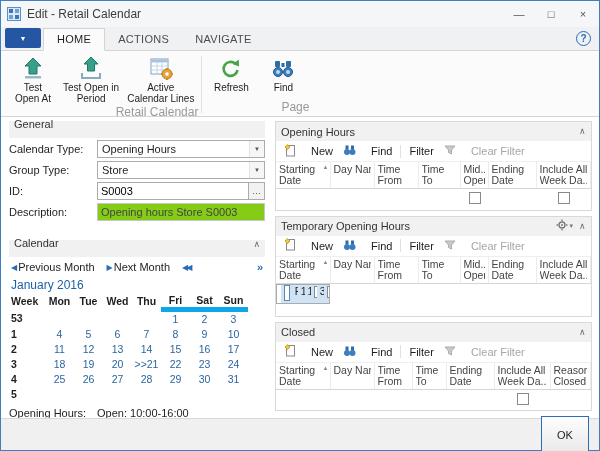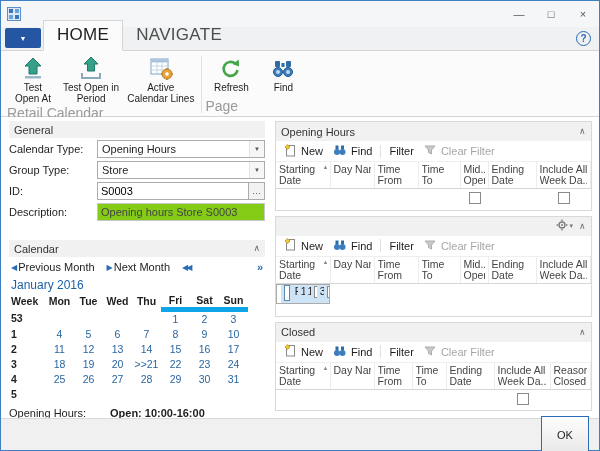--- a/index.html
+++ b/index.html
@@ -11,42 +11,42 @@
   .titlebar { height:26px; background:#f5f6f7; display:flex; align-items:center; padding-left:6px; flex:0 0 auto; }
   .title-icon { display:flex; }
   .title-text { margin-left:6px; font-size:12px; color:#3c3c3c; }
   .win-controls { margin-left:auto; display:flex; height:100%; }
   .win-btn { width:32px; display:flex; align-items:center; justify-content:center; color:#555; font-size:11px; cursor:default; }
 
   
   .tabrow { height:24px; background:#f0f1f2; display:flex; align-items:flex-end; flex:0 0 auto; border-bottom:1px solid #d4d4d4; }
   .app-btn { width:36px; height:20px; background:#2456a4; color:#fff; display:flex; align-items:center; justify-content:center;
              margin:0 2px 2px 4px; font-size:7px; border-radius:2px; }
-  .tab { padding:4px 13px 5px 13px; color:#4d4d4d; font-size:17px; letter-spacing:.3px; }
+  .tab { padding:4px 13px 5px 13px; color:#4d4d4d; font-size:11px; letter-spacing:.3px; }
   .tab.active { background:#fbfbfc; border:1px solid #d4d4d4; border-bottom:1px solid #fbfbfc; margin-bottom:-1px; color:#1e1e1e; }
   .help-btn { margin-left:auto; margin-right:8px; margin-bottom:4px; width:15px; height:15px; border:1px solid #2a6cb5; border-radius:50%;
               color:#2a6cb5; font-weight:bold; font-size:10px; display:flex; align-items:center; justify-content:center; }
 
   
   .ribbon { height:66px; background:#fbfbfc; border-bottom:1px solid #d4d4d4; display:flex; padding:2px 4px 0 6px; flex:0 0 auto; }
   .rgroup { display:flex; flex-direction:column; }
   .rbtns { display:flex; flex:1; }
   .rbtn { min-width:52px; padding:1px 4px 0 4px; display:flex; flex-direction:column; align-items:center; }
   .rbtn .ic { height:27px; display:flex; align-items:flex-end; justify-content:center; }
   .rbtn .lbl { font-size:10px; line-height:11px; text-align:center; color:#1e1e1e; margin-top:1px; }
   .rbtn .lbl span { display:block; }
-  .rgroup-label { text-align:left; font-size:14px; color:#9a9a9a; padding:1px 0 2px 0; }
+  .rgroup-label { text-align:right; font-size:12px; color:#9a9a9a; padding:1px 0 2px 0; }
   .rsep { width:1px; background:#e2e2e2; margin:3px 3px; }
 
   
   .main { flex:1; display:flex; background:#fff; overflow:hidden; }
   .left { width:268px; padding:4px 4px 0 8px; flex:0 0 auto; }
   .right { flex:1; padding:4px 8px 0 6px; display:flex; flex-direction:column; }
 
-  .sechdr { height:17px; background:#f1f1f1; display:flex; align-items:center; padding:0 5px; color:#333; margin-bottom:2px; }
+  .sechdr { height:17px; background:#f1f1f1; display:flex; align-items:flex-end; padding:8px 5px; color:#333; margin-bottom:2px; }
   .chev { margin-left:auto; color:#6f6f6f; font-size:9px; line-height:9px; }
 
   .frow { display:flex; align-items:center; height:18px; margin-bottom:3px; }
   .flabel { width:88px; color:#1e1e1e; flex:0 0 auto; }
   .fctl { flex:1; display:flex; height:18px; }
   .sel { flex:1; border:1px solid #ababab; background:#fff; display:flex; align-items:center; padding-left:4px; }
   .selarrow { margin-left:auto; width:15px; align-self:stretch; display:flex; align-items:center; justify-content:center;
               font-size:6px; color:#555; border-left:1px solid #e4e4e4; background:#f6f6f6; }
   .txt { flex:1; height:18px; border:1px solid #ababab; font:inherit; padding:0 3px; min-width:0; }
   .assist { width:16px; border:1px solid #ababab; border-left:none; background:#f2f2f2; display:flex; align-items:center; justify-content:center;
@@ -60,31 +60,31 @@
 
   .month { color:#1b61a8; font-size:12px; padding:3px 2px 1px 2px; height:16px; }
 
   table.cal { border-collapse:collapse; margin-left:2px; margin-top:2px; }
   .cal th { font-weight:bold; color:#1e1e1e; width:29px; text-align:center; padding:1px 0; font-size:10.5px; }
   .cal th.wkh { width:34px; text-align:left; }
   .cal th.we { border-bottom:5px solid #0ea5e9; }
   .cal td { text-align:center; padding:1px 0; font-size:10.5px; line-height:13px; color:#2a66a0; }
   .cal td.wk { font-weight:bold; color:#1e1e1e; text-align:left; }
 
-  .hline { display:flex; margin-top:5px; height:14px;gap:13px; }
+  .hline { display:flex; margin-top:5px; height:14px; }
   .hlabel { width:88px; color:#1e1e1e; }
-  .hval { font-weight:bold; }
+  .hval { font-weight:normal; }
 
   
   .panel { border:1px solid #d9d9d9; background:#fff; margin-bottom:5px; }
   .phead { height:19px; background:#f1f1f1; display:flex; align-items:center; padding:0 5px; color:#333; }
   .phead .gear { margin-left:auto; display:flex; align-items:center; gap:1px; }
   .phead .gear + .chev { margin-left:6px; }
   .ptools { height:21px; display:flex; align-items:center; padding:0 4px; gap:2px; border-bottom:1px solid #efefef; }
-  .tool { display:flex; align-items:center; gap:5px; padding:0 4px; color:#1e1e1e; }
+  .tool { display:flex; align-items:center; gap:15px; padding:0 4px; color:#1e1e1e; }
   .tool.disabled { color:#a6a6a6; }
   .tdiv { width:1px; height:13px; background:#e0e0e0; margin:0 2px; }
 
   table.grid { width:100%; border-collapse:collapse; table-layout:fixed; }
   .grid th { font-weight:normal; font-size:10.5px; color:#444; text-align:left; vertical-align:top;
              padding:2px 3px; border-right:1px solid #ececec; border-bottom:1px solid #d6d6d6; position:relative; }
   .grid th .h { display:block; line-height:11px; white-space:nowrap; overflow:hidden; }
   .grid th .sort { position:absolute; right:1px; top:2px; font-size:6px; color:#888; }
   .grid td { height:18px; padding:0 2px 0 3px; font-size:10.5px; white-space:nowrap; overflow:hidden; }
   .grid td.c { text-align:center; }
@@ -108,32 +108,34 @@
   <div class="titlebar">
     <span class="title-icon">
       <svg width="14" height="14" viewBox="0 0 14 14">
           <rect x="0.5" y="0.5" width="13" height="13" fill="#dce9f5" stroke="#5b8fc9"></rect>
           <rect x="2" y="2" width="4" height="4" fill="#3a76b9"></rect>
           <rect x="8" y="2" width="4" height="4" fill="#6aa3d8"></rect>
           <rect x="2" y="8" width="4" height="4" fill="#6aa3d8"></rect>
           <rect x="8" y="8" width="4" height="4" fill="#3a76b9"></rect>
         </svg>
     </span>
+    <span class="title-text">Edit - Retail Calendar</span>
     <div class="win-controls">
       <div class="win-btn">—</div>
       <div class="win-btn">□</div>
       <div class="win-btn">×</div>
     </div>
   </div>
 
   <div class="tabrow">
     <div class="app-btn">
       <span>▼</span>
     </div>
     <div class="tab active">HOME</div>
+    <div class="tab">ACTIONS</div>
     <div class="tab">NAVIGATE</div>
     <div class="help-btn">?</div>
   </div>
 
   <div class="ribbon">
     <div class="rgroup">
       <div class="rbtns">
         <div class="rbtn">
           <span class="ic">
             <svg width="26" height="26" viewBox="0 0 26 26">
@@ -457,20 +459,21 @@
             <td></td>
             <td class="c"><span class="cb"></span></td>
           </tr>
         </tbody>
           </table>
         <div style="height:3px;"></div>
       </div>
 
       <div class="panel">
         <div class="phead">
+          <span>Temporary Opening Hours</span>
           <span class="gear">
             <span><svg width="12" height="12" viewBox="0 0 12 12">
                   <circle cx="6" cy="6" r="3" fill="none" stroke="#7a7a7a" stroke-width="1.4"></circle>
                   <circle cx="6" cy="6" r="1" fill="#7a7a7a"></circle>
                   <g stroke="#7a7a7a" stroke-width="1.3">
                     <line x1="6" y1="0.5" x2="6" y2="2"></line>
                     <line x1="6" y1="10" x2="6" y2="11.5"></line>
                     <line x1="0.5" y1="6" x2="2" y2="6"></line>
                     <line x1="10" y1="6" x2="11.5" y2="6"></line>
                   </g>

